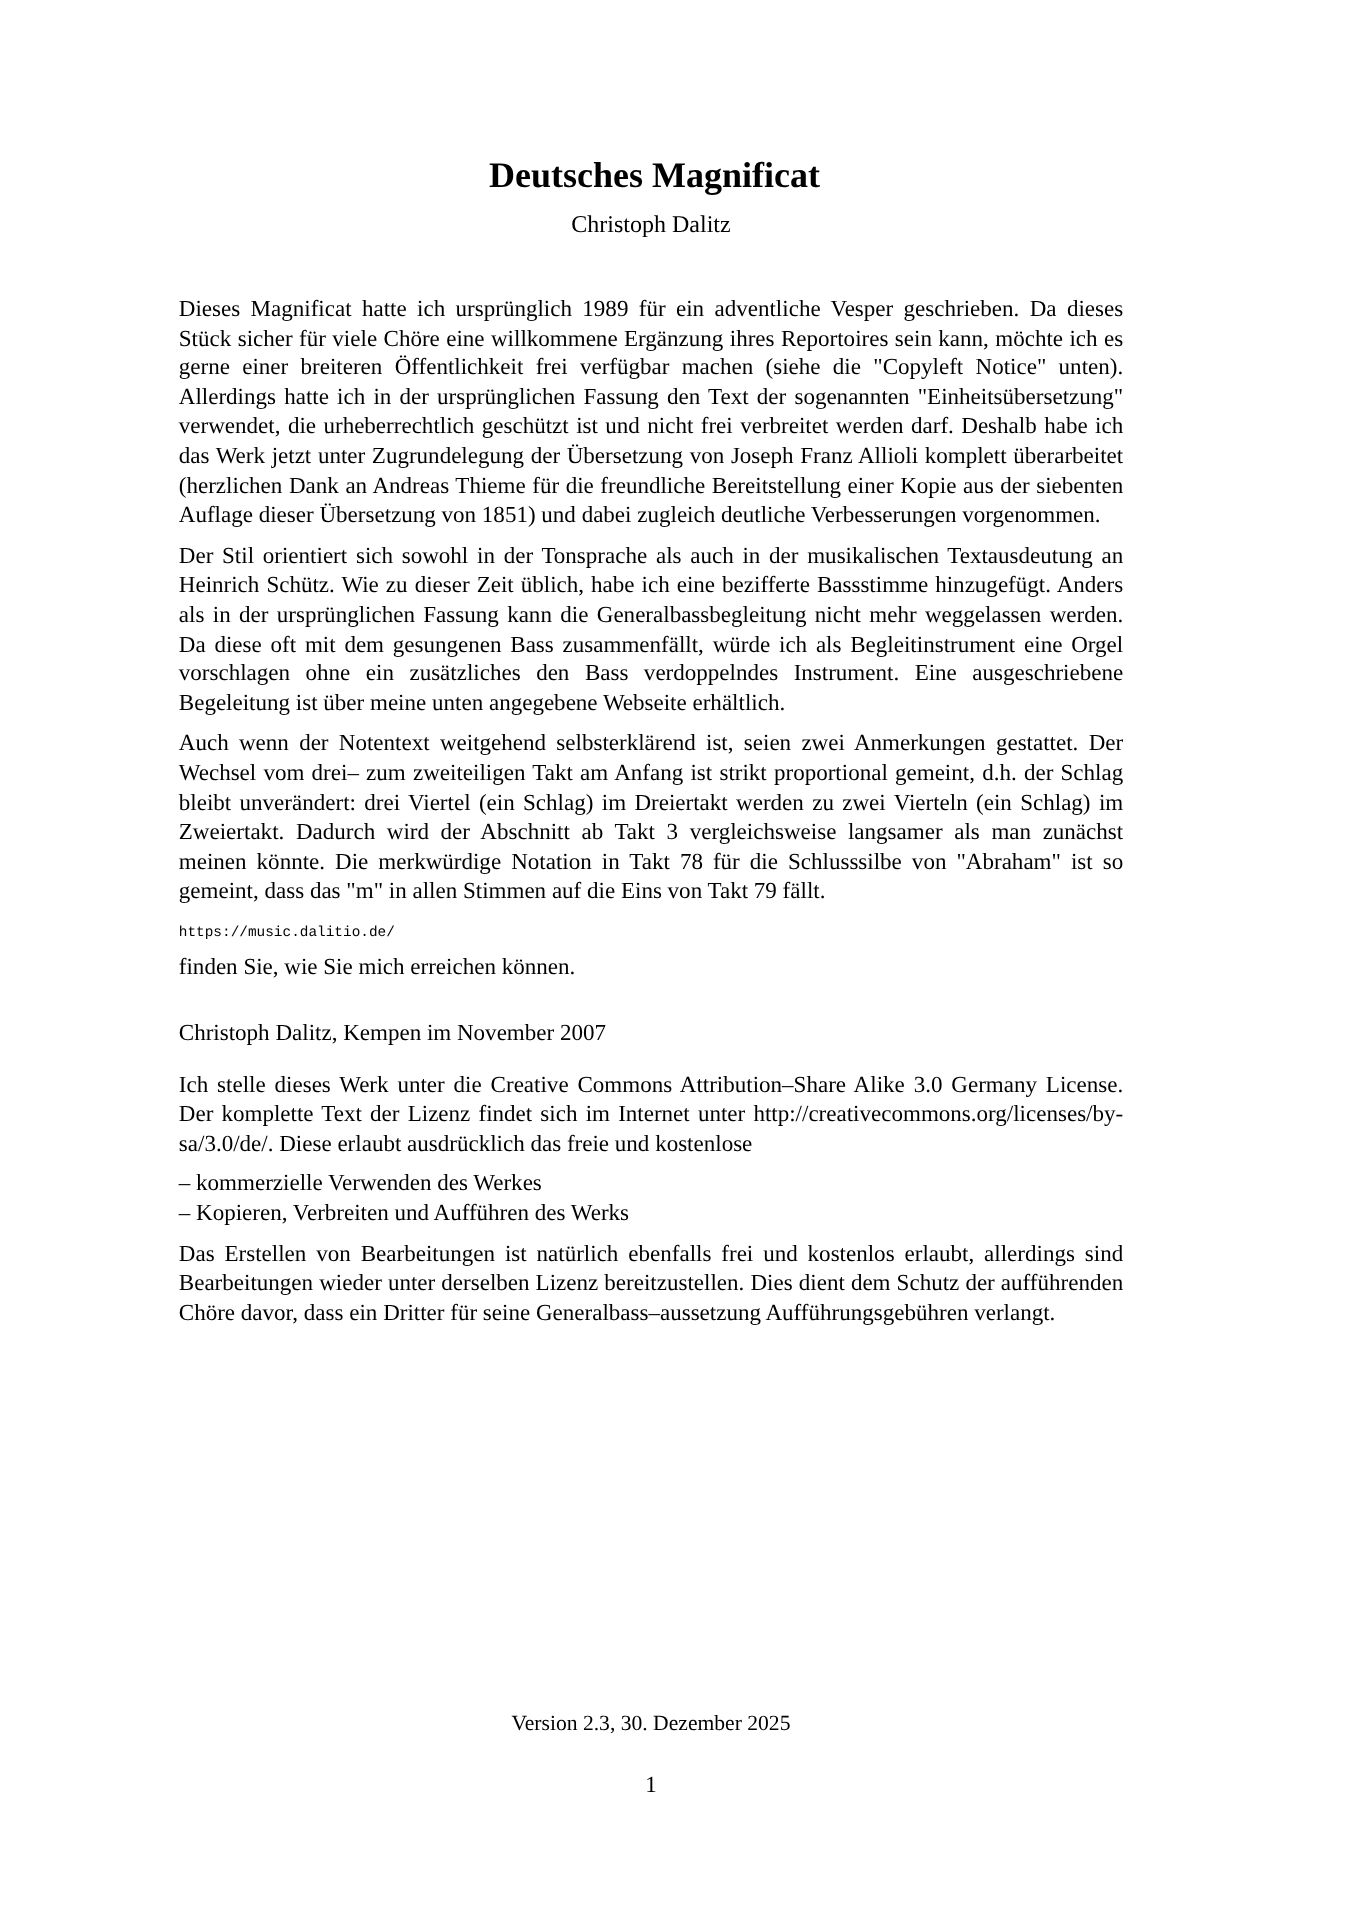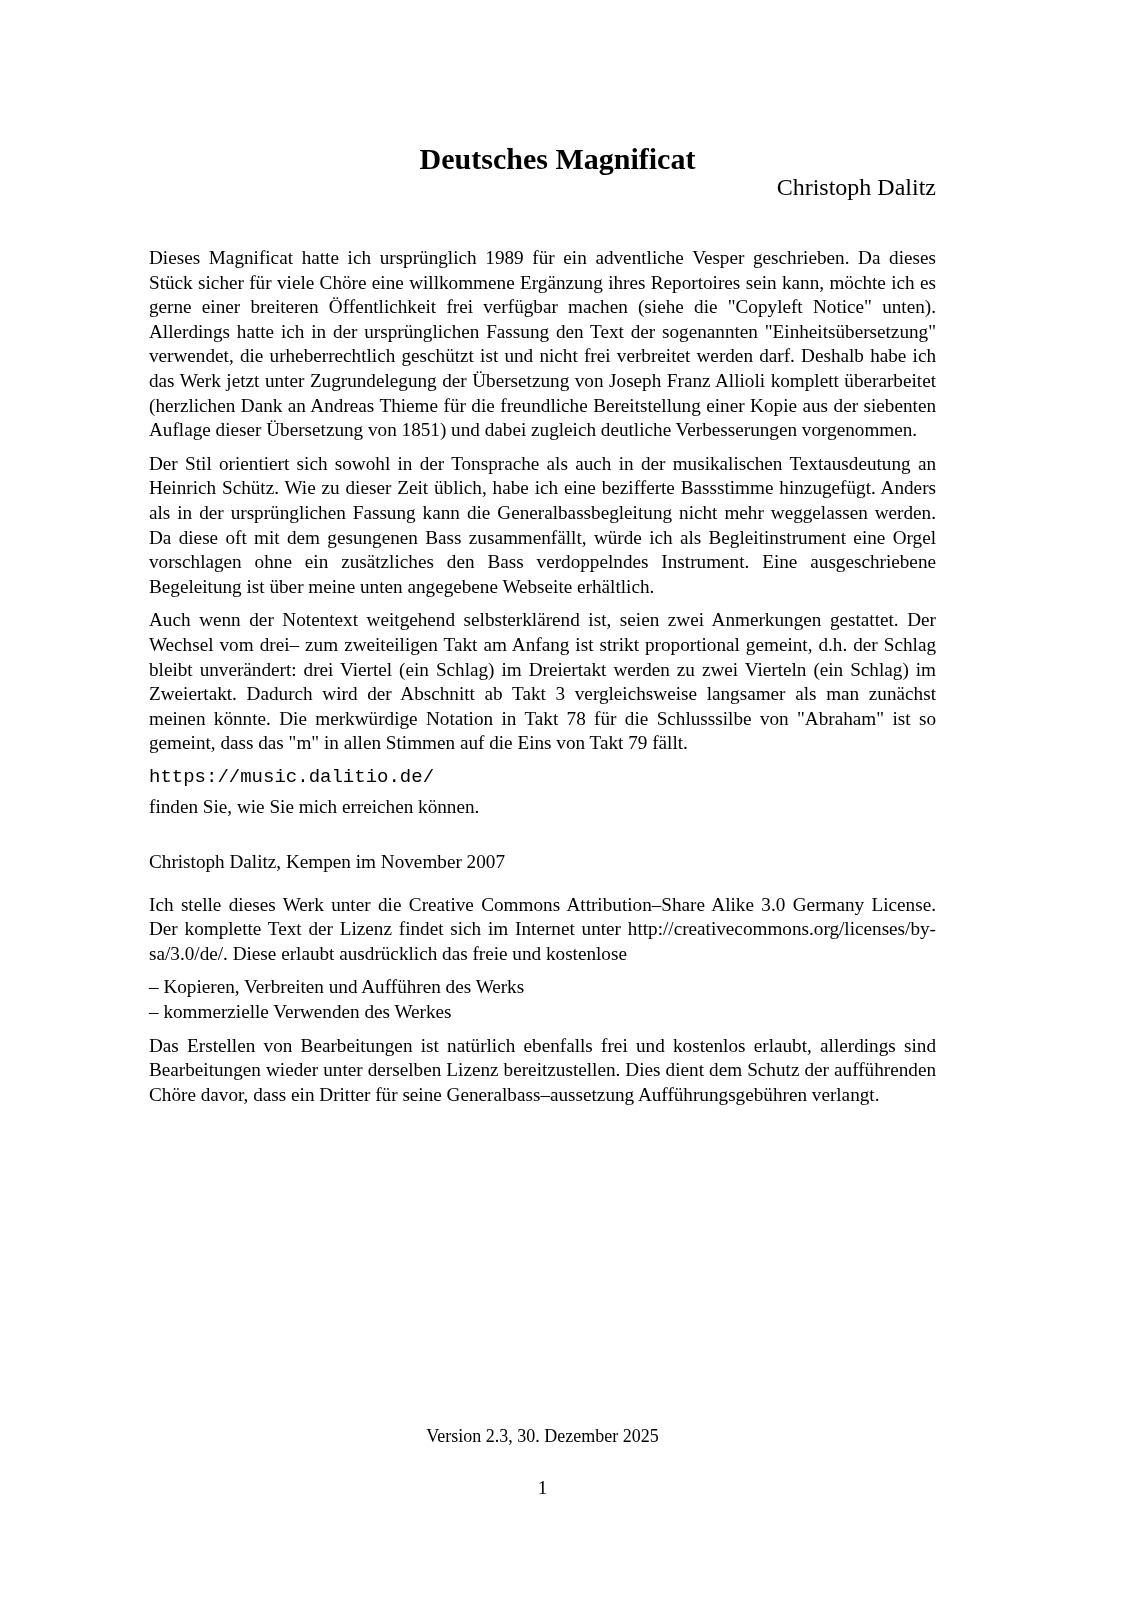--- a/index.html
+++ b/index.html
@@ -23,49 +23,49 @@
     }
     .title {
       position: absolute;
       left: 0;
       top: 126px;
       width: 787px;
       text-align: center;
       font-weight: bold;
       font-size: 30px;
       line-height: 36px;
-      margin: 15px;
+      margin: 3px;
     }
     .author {
       position: absolute;
       left: 0;
       top: 172px;
       width: 787px;
-      text-align: right;
-      font-size: 24px;
+      text-align: center;
+      font-size: 20px;
       line-height: 30px;
       margin: 0;
     }
     .body-text {
       position: absolute;
       left: 0;
       top: 246px;
       width: 787px;
       font-size: 19.2px;
       line-height: 24.6px;
     }
     .body-text p {
       margin: 0 0 9px 0;
       text-align: justify;
       hyphens: none;
     }
     .url-line {
       text-align: left;
       font-family: "Liberation Mono", "DejaVu Sans Mono", monospace;
-      font-size: 19px;
+      font-size: 12px;
       margin: 0 0 6px 0 !important;
       padding-left: 0;
     }
     .signature {
       text-align: center;
       margin-top: 30px !important;
       margin-bottom: 18px !important;
     }
     .section-heading {
       font-weight: bold;
@@ -108,21 +108,21 @@
   <div class="body-text">
     <p>Dieses Magnificat hatte ich ursprünglich 1989 für ein adventliche Vesper geschrieben. Da dieses Stück sicher für viele Chöre eine willkommene Ergänzung ihres Reportoires sein kann, möchte ich es gerne einer breiteren Öffentlichkeit frei verfügbar machen (siehe die "Copyleft Notice" unten). Allerdings hatte ich in der ursprünglichen Fassung den Text der sogenannten "Einheitsübersetzung" verwendet, die urheberrechtlich geschützt ist und nicht frei verbreitet werden darf. Deshalb habe ich das Werk jetzt unter Zugrundelegung der Übersetzung von Joseph Franz Allioli komplett überarbeitet (herzlichen Dank an Andreas Thieme für die freundliche Bereitstellung einer Kopie aus der siebenten Auflage dieser Übersetzung von 1851) und dabei zugleich deutliche Verbesserungen vorgenommen.</p>
     <p>Der Stil orientiert sich sowohl in der Tonsprache als auch in der musikalischen Textausdeutung an Heinrich Schütz. Wie zu dieser Zeit üblich, habe ich eine bezifferte Bassstimme hinzugefügt. Anders als in der ursprünglichen Fassung kann die Generalbassbegleitung nicht mehr weggelassen werden. Da diese oft mit dem gesungenen Bass zusammenfällt, würde ich als Begleitinstrument eine Orgel vorschlagen ohne ein zusätzliches den Bass verdoppelndes Instrument. Eine ausgeschriebene Begeleitung ist über meine unten angegebene Webseite erhältlich.</p>
     <p>Auch wenn der Notentext weitgehend selbsterklärend ist, seien zwei Anmerkungen gestattet. Der Wechsel vom drei– zum zweiteiligen Takt am Anfang ist strikt proportional gemeint, d.h. der Schlag bleibt unverändert: drei Viertel (ein Schlag) im Dreiertakt werden zu zwei Vierteln (ein Schlag) im Zweiertakt. Dadurch wird der Abschnitt ab Takt 3 vergleichsweise langsamer als man zunächst meinen könnte. Die merkwürdige Notation in Takt 78 für die Schlusssilbe von "Abraham" ist so gemeint, dass das "m" in allen Stimmen auf die Eins von Takt 79 fällt.</p>
     <p class="url-line">https://music.dalitio.de/</p>
     <p>finden Sie, wie Sie mich erreichen können.</p>
     <p class="signature">Christoph Dalitz, Kempen im November 2007</p>
 
     <p>Ich stelle dieses Werk unter die Creative Commons Attribution–Share Alike 3.0 Germany License. Der komplette Text der Lizenz findet sich im Internet unter http://creativecommons.org/licenses/by-sa/3.0/de/. Diese erlaubt ausdrücklich das freie und kostenlose</p>
     <ul class="list">
+      <li>– kommerzielle Verwenden des Werkes</li>
       <li>– Kopieren, Verbreiten und Aufführen des Werks</li>
-      <li>– kommerzielle Verwenden des Werkes</li>
     </ul>
     <p>Das Erstellen von Bearbeitungen ist natürlich ebenfalls frei und kostenlos erlaubt, allerdings sind Bearbeitungen wieder unter derselben Lizenz bereitzustellen. Dies dient dem Schutz der aufführenden Chöre davor, dass ein Dritter für seine Generalbass–aussetzung Aufführungsgebühren verlangt.</p>
   </div>
 
   <div class="version">Version 2.3, 30. Dezember 2025</div>
   <div class="page-number">1</div>
 </div>
 
 </body></html>

